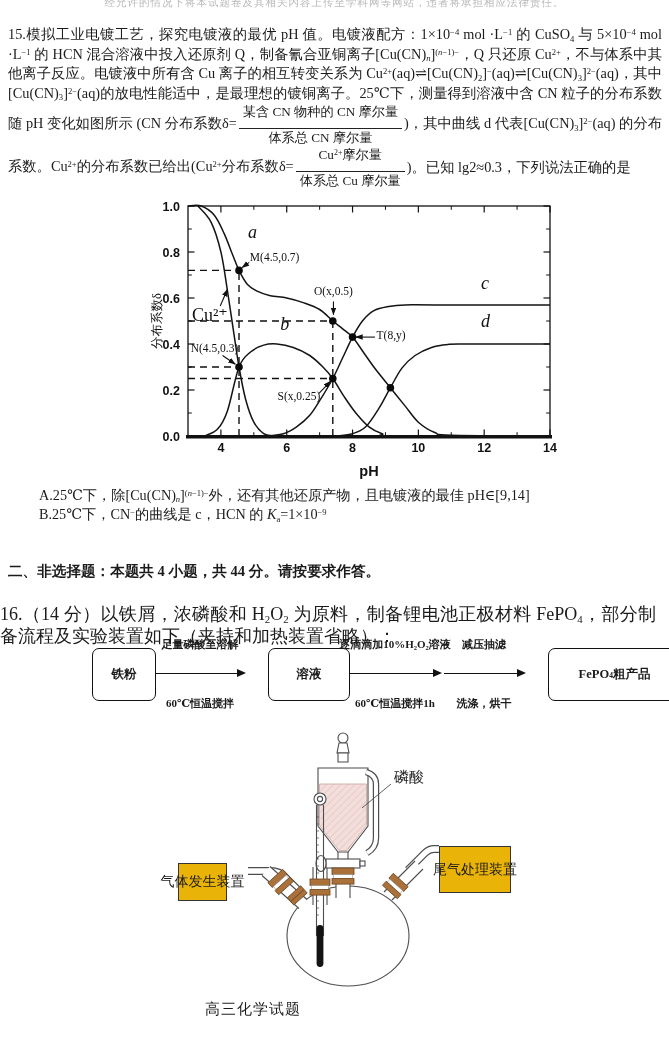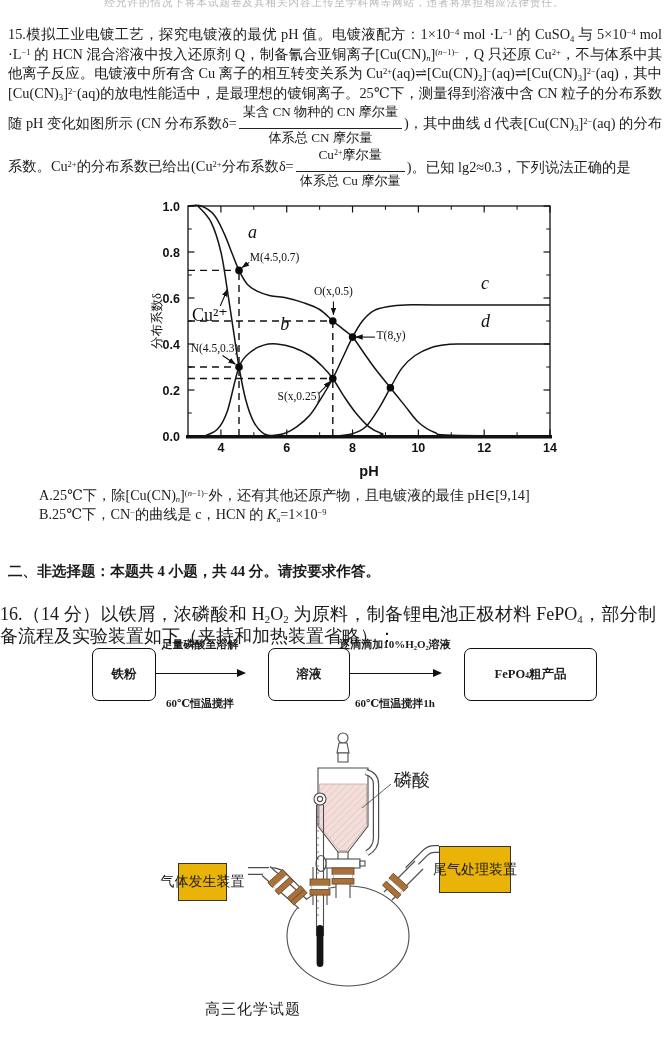--- a/index.html
+++ b/index.html
@@ -32,21 +32,21 @@
        display:flex;align-items:center;justify-content:center;font-weight:bold;font-size:12.5px;
        flex:none;background:#fff;z-index:2;margin-left:24px;}
   .farrow{display:flex;flex-direction:column;justify-content:center;flex:none;z-index:1;}
   .alab{font-weight:bold;font-size:11px;white-space:nowrap;text-align:center;margin:17px -20px;}
   .aline{align-self:stretch;height:0;border-top:1.7px solid #111;margin:4px 0 5px;position:relative;}
   .aline::after{content:"";position:absolute;right:-2px;top:-5.2px;width:0;height:0;
        border-left:9px solid #111;border-top:4.3px solid transparent;border-bottom:4.3px solid transparent;}
   .apparatus{position:absolute;left:148px;top:722px;width:430px;height:300px;}
   .appbox{position:absolute;border:1.2px solid #333;display:flex;align-items:center;
        justify-content:center;font-size:14px;background:#eab308;box-sizing:border-box;white-space:nowrap;}
-  .acid-label{position:absolute;left:246px;top:46px;font-size:18px;}
+  .acid-label{position:absolute;left:246px;top:46px;font-size:15px;}
   .footer{position:absolute;top:1000px;left:205px;font-size:15px;letter-spacing:1px;}
 </style>
 </head>
 <body>
 
 <div class="watermark">经允许的情况下将本试题卷及其相关内容上传至学科网等网站，违者将承担相应法律责任。</div>
 
 <p class="q15"><span>15.模拟工业电镀工艺，探究电镀液的最优 pH 值。电镀液配方：1×10<sup>−4</sup> mol ·L<sup>−1</sup> 的 CuSO<sub>4</sub> 与 5×10<sup>−4</sup> mol ·L<sup>−1</sup> 的 HCN 混合溶液中投入还原剂 Q，制备氰合亚铜离子[Cu(CN)<sub><i>n</i></sub>]<sup>(<i>n</i>−1)−</sup>，Q 只还原 Cu<sup>2+</sup>，不与体系中其他离子反应。电镀液中所有含 Cu 离子的相互转变关系为 Cu<sup>2+</sup>(aq)⇌[Cu(CN)<sub>2</sub>]<sup>−</sup>(aq)⇌[Cu(CN)<sub>3</sub>]<sup>2−</sup>(aq)，其中[Cu(CN)<sub>3</sub>]<sup>2−</sup>(aq)的放电性能适中，是最理想的镀铜离子。25℃下，测量得到溶液中含 CN 粒子的分布系数随 pH 变化如图所示 (CN 分布系数δ=</span><span class="frac"><span class="num">某含 CN 物种的 CN 摩尔量</span><span class="den">体系总 CN 摩尔量</span></span><span>)，其中曲线 d 代表[Cu(CN)<sub>3</sub>]<sup>2−</sup>(aq) 的分布系数。Cu<sup>2+</sup>的分布系数已给出(Cu<sup>2+</sup>分布系数δ=</span><span class="frac"><span class="num">Cu<sup>2+</sup>摩尔量</span><span class="den">体系总 Cu 摩尔量</span></span><span>)。已知 lg2≈0.3，下列说法正确的是</span></p>
 
 <div class="chart-wrap">
@@ -167,20 +167,25 @@
     <div class="alab">足量磷酸至溶解</div>
     <div class="aline"></div>
     <div class="alab">60℃恒温搅拌</div>
   </div>
   <div class="fbox" style="width:82px">溶液</div>
   <div class="farrow" style="width:90px">
     <div class="alab">逐滴滴加10%H<sub>2</sub>O<sub>2</sub>溶液</div>
     <div class="aline"></div>
     <div class="alab">60℃恒温搅拌1h</div>
   </div>
+  <div class="farrow" style="width:80px;margin-left:4px">
+    <div class="alab">减压抽滤</div>
+    <div class="aline"></div>
+    <div class="alab">洗涤，烘干</div>
+  </div>
   <div class="fbox" style="width:133px">FePO<sub>4</sub>粗产品</div>
 </div>
 
 <div class="apparatus">
   <svg class="glass" width="430" height="300" viewBox="0 0 430 300">
     <defs>
       <pattern id="hp" width="5" height="5" patternUnits="userSpaceOnUse" patternTransform="rotate(45)">
         <rect width="5" height="5" fill="#f4dedb"></rect>
         <line x1="0" y1="0" x2="0" y2="5" stroke="#e0c2bd" stroke-width="1.3"></line>
       </pattern>

